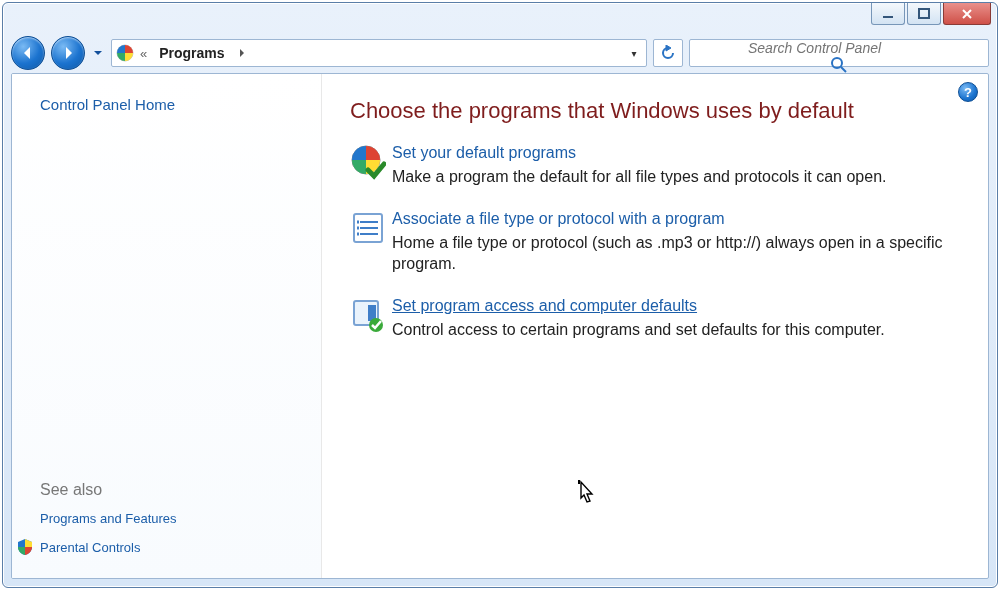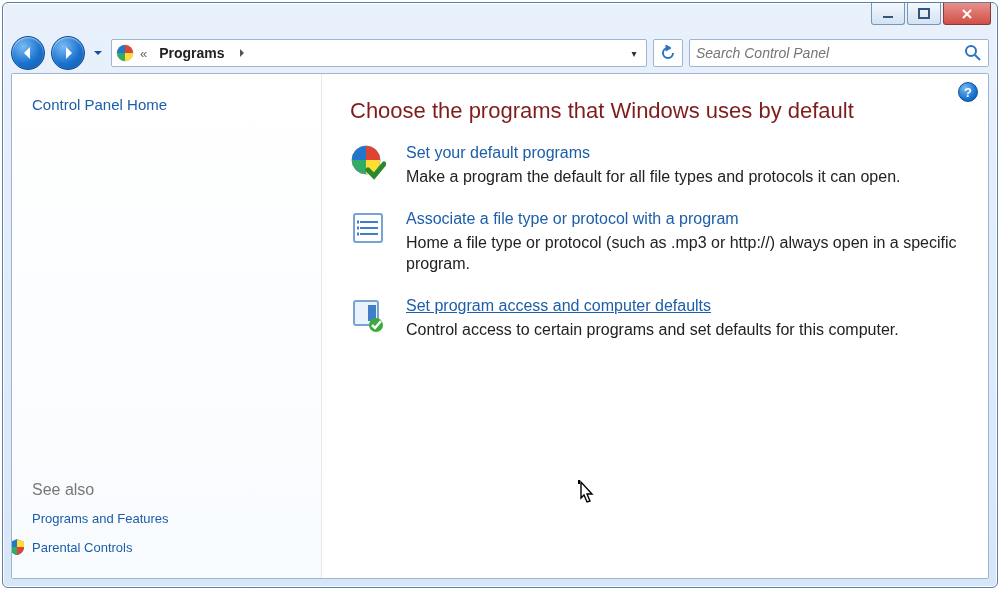--- a/index.html
+++ b/index.html
@@ -26,37 +26,37 @@
 .addr-icon { width:18px; height:18px; display:flex; align-items:center; justify-content:center; }
 .chevrons { font-size:13px; color:#666; }
 .crumb { font-size:14px; color:#222; padding: 3px 6px; white-space:nowrap;font-weight:bold; }
 .addr-sep { width:10px; display:flex; align-items:center; justify-content:center; }
 .addr-sep svg{ width:8px; height:8px; fill:#555;}
 .addr-dd { margin-left:auto; width:16px; text-align:center; color:#333; font-size:10px; }
 
 .refresh { width:30px; height:28px; border:1px solid #9db6d3; border-radius:2px; background:#fff; display:flex; align-items:center; justify-content:center; }
 .refresh svg{ width:16px; height:16px; fill:#2a73c4; stroke:#2a73c4; }
 
-.search { width:300px; height:28px; border:1px solid #9db6d3; border-radius:2px; background:#fff; display:flex; align-items:center; padding:0 6px; }
+.search { width:300px; height:28px; border:1px solid #9db6d3; border-radius:2px; background:#fff; display:flex; align-items:center; padding:0 6px;flex-direction:column; }
 .search input { flex:1; border:none; outline:none; font-size:14px; font-style:italic; color:#777; }
 .search-icon { width:18px; height:18px; }
 
 
 .content-outer { flex:1; margin:0 8px 8px 8px; background:#fff; border:1px solid #9db6d3; border-radius:2px; display:flex; position:relative; overflow:hidden; }
-.sidebar { width:310px; border-right:1px solid #e8e8e8; background: linear-gradient(#fff,#f8fbfe); display:flex; flex-direction:column; padding: 22px 0 16px 20px; }
+.sidebar { width:310px; border-right:1px solid #e8e8e8; background: linear-gradient(#fff,#f8fbfe); display:flex; flex-direction:column; padding: 22px 0 16px 28px; }
 .sidebar .home-link { color:#1c5ea9; font-size:15px; }
 .sidebar-spacer { flex:1; }
 .see-also-h { color:#777; font-size:16px; margin-bottom:6px; }
 .see-also-link { color:#1c5ea9; font-size:13px; margin: 6px 0; display:flex; align-items:center; gap:6px; }
 .shield { width:18px; height:18px; flex-shrink:0; margin-left:-24px; }
 
 .main { flex:1; padding: 24px 24px 24px 28px; position:relative; }
 .help-btn { position:absolute; top:8px; right:10px; width:20px; height:20px; border-radius:50%; background: radial-gradient(circle at 35% 30%, #7abaf4, #1b73cf 60%, #0d57a5); color:#fff; font-size:13px; font-weight:bold; display:flex; align-items:center; justify-content:center; border:1px solid #0d4e94; }
 .heading { color:#7f1d1d; font-size:22px; font-weight:400; margin-bottom:20px; }
-.option { display:flex; gap:20px; margin-bottom:22px; }
+.option { display:flex; gap:6px; margin-bottom:22px; }
 .opt-icon { width:36px; height:36px; flex-shrink:0; display:flex; align-items:center; justify-content:center; }
 .opt-body { flex:1; }
 .opt-link { color:#1c5ea9; font-size:16px; display:inline-block; margin-bottom:4px; }
 .opt-link.underlined { text-decoration: underline; }
 .opt-desc { color:#222; font-size:16px; line-height:1.35; }
 
 .cursor { position:absolute; left:575px; top:480px; width:22px; height:28px; pointer-events:none; z-index:5; }
 </style>
 </head>
 <body>

